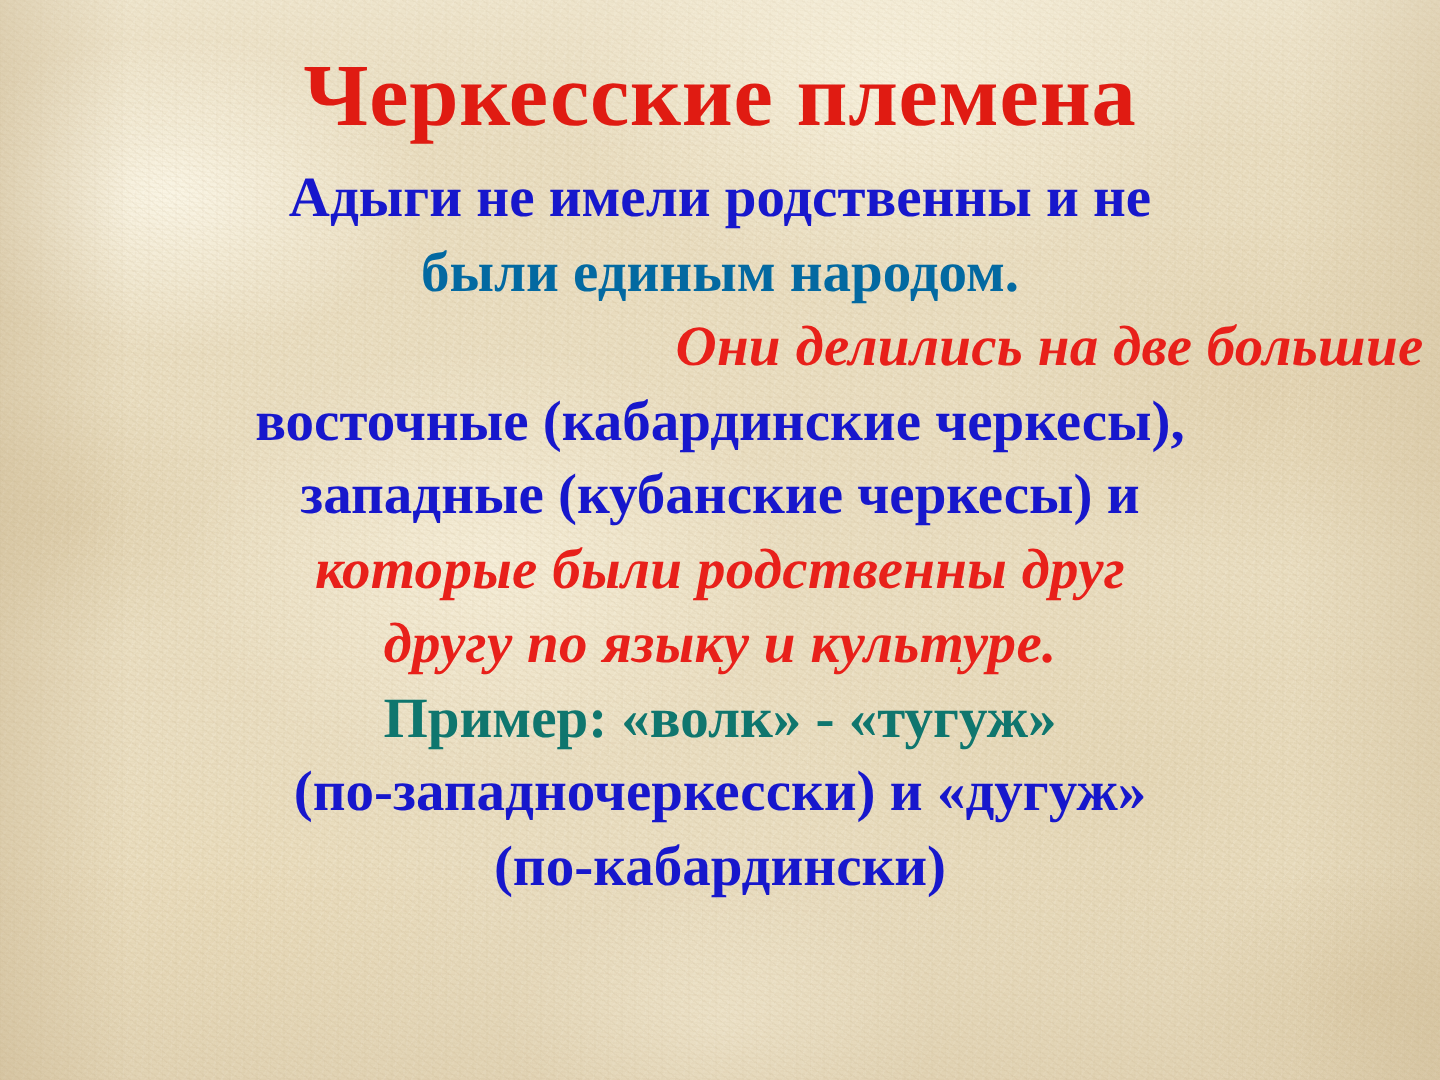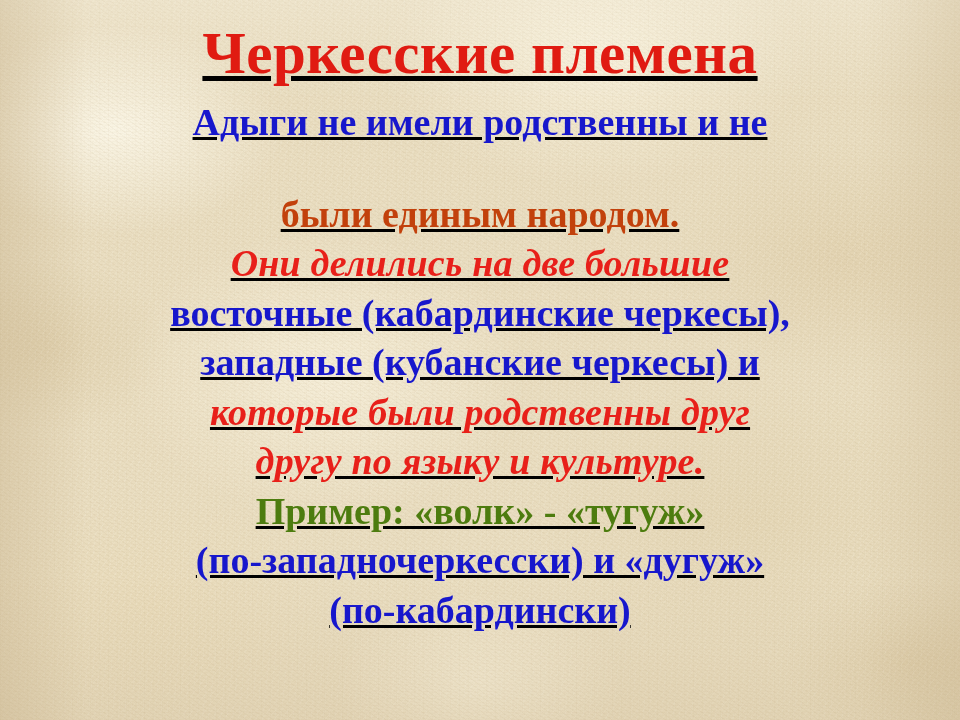--- a/index.html
+++ b/index.html
@@ -62,23 +62,22 @@
       linear-gradient(180deg, rgba(255,253,244,0.22) 0%, rgba(255,253,244,0) 14%, rgba(196,173,133,0) 80%, rgba(196,173,133,0.22) 100%);
   }
 
   
   #content {
     position: relative;
     z-index: 2;
     width: 960px;
     height: 720px;
     box-sizing: border-box;
-    padding: 1px;
+    padding: 11px;
     text-align: center;
-    text-decoration: underline;
   }
 
   .title {
     margin: 0;
     padding-top: 19px;
     font-size: 59px;
     font-weight: bold;
     line-height: 66px;
     letter-spacing: 0.5px;
     white-space: nowrap;
@@ -116,25 +115,25 @@
   <div class="tex tex-grain"></div>
   <div class="tex tex-fiber"></div>
   <div class="tex tex-vignette"></div>
 
   <div id="content">
 
     <h1 class="title" style="color: rgb(224, 27, 18);">Черкесские племена</h1>
 
     <div class="body-block" id="body-lines">
         <span class="line blue-up" style="color: rgb(23, 23, 204);">Адыги не имели родственны и не</span>
-        <span class="line blue-up" style="color: #c2410c; margin-top: 42px;">были единым народом.</span>
-        <span class="line red-it" style="color: rgb(232, 32, 26);">Они делились на две большие</span>
+        <span class="line blue-up" style="color: #0369a1;">были единым народом.</span>
+        <span class="line red-it" style="color: rgb(232, 32, 26); text-align: right;">Они делились на две большие</span>
         <span class="line blue-up" style="color: rgb(23, 23, 204);">восточные (кабардинские черкесы),</span>
         <span class="line blue-up" style="color: rgb(23, 23, 204);">западные (кубанские черкесы) и</span>
         <span class="line red-it" style="color: rgb(232, 32, 26);">которые были родственны друг</span>
         <span class="line red-it" style="color: rgb(232, 32, 26);">другу по языку и культуре.</span>
-        <span class="line blue-up" style="color: #4d7c0f; text-align: center;">Пример: «волк» - «тугуж»</span>
+        <span class="line blue-up" style="color: #0f766e; text-align: center;">Пример: «волк» - «тугуж»</span>
         <span class="line blue-up" style="color: rgb(23, 23, 204);">(по-западночеркесски) и «дугуж»</span>
         <span class="line blue-up" style="color: rgb(23, 23, 204);">(по-кабардински)</span>
       </div>
 
   </div>
 </div>
 
 </body></html>

